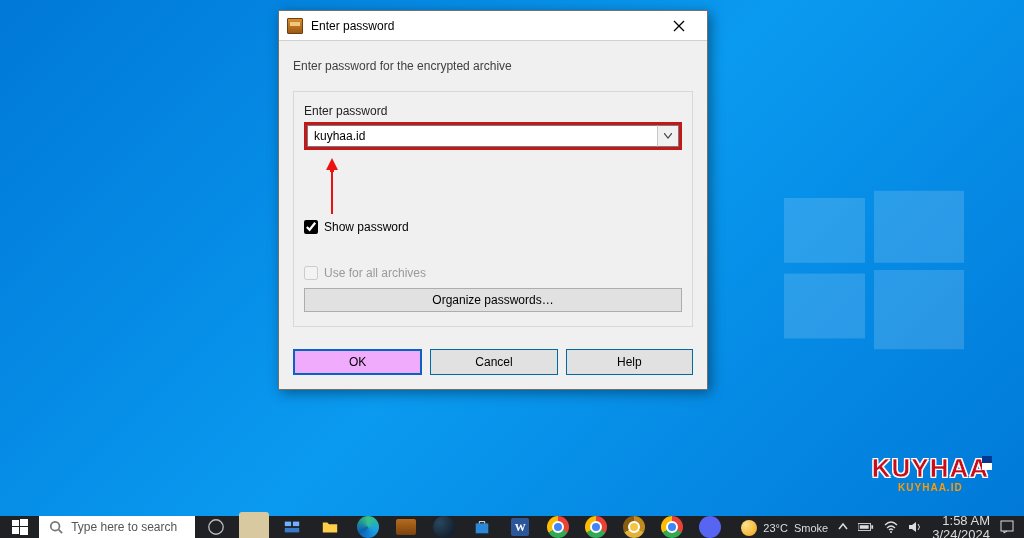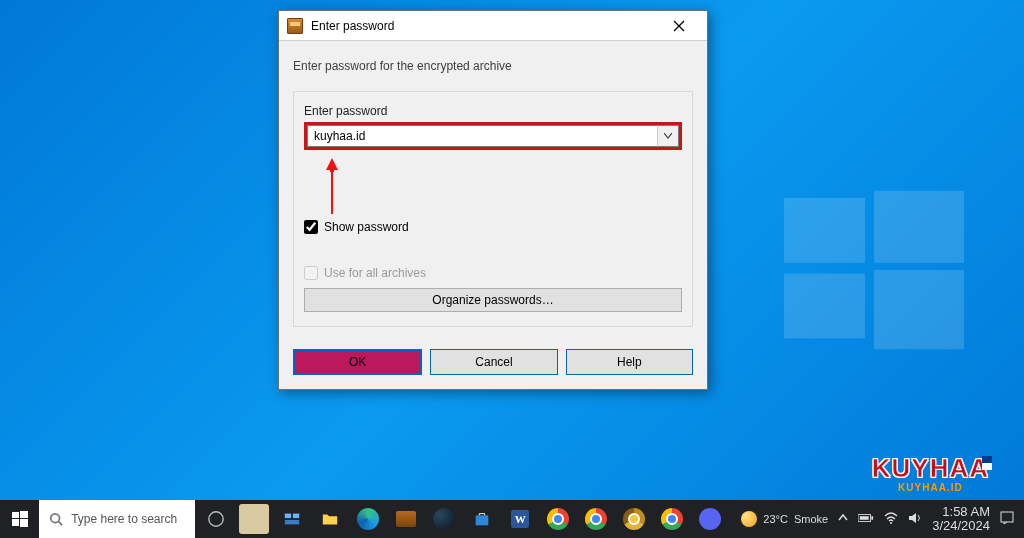--- a/index.html
+++ b/index.html
@@ -29,22 +29,22 @@
 .arrow-annotation svg { display:block; }
 .arrow-shaft { width:2px; height:42px; background:#e11; }
 .check-row { display:flex; align-items:center; gap:6px; font-size:12px; margin-top:6px; }
 .check-row input[type=checkbox]{ width:14px; height:14px; accent-color:#000;}
 .check-row.disabled { color:#9a9a9a; }
 .check-row.disabled input[type=checkbox]{ accent-color:#bbb; }
 .spacer-mid { height: 26px; }
 .btn-wide { width:100%; height:24px; border:1px solid #adadad; background:#e1e1e1; font-size:12px; cursor:pointer; }
 .dialog-actions { display:flex; gap:8px; padding: 0 14px 14px;}
 .dbtn { flex:1; height:26px; border:1px solid #0369a1; background:#e1e1e1; font-size:12px; cursor:pointer; }
-.dbtn.primary { border:2px solid #0a63c2; background:#be185d; }
-.taskbar { position:absolute; left:0; right:0; bottom:0; height:38px; background:#1f2125; display:flex; align-items:stretch; color:#fff; font-size:12px; }
+.dbtn.primary { border:2px solid #0a63c2; background:#f0abfc; }
+.taskbar { position:absolute; left:0; right:0; bottom:0; height:22px; background:#1f2125; display:flex; align-items:stretch; color:#fff; font-size:12px; }
 .tb-start { width:46px; display:flex; align-items:center; justify-content:center; }
 .tb-start svg{ width:16px; height:16px; fill:#fff; }
 .tb-search { width:180px; background:#fff; color:#555; display:flex; align-items:center; gap:8px; padding:0 10px; font-size:12px; }
 .tb-search svg{ width:14px; height:14px; stroke:#777; fill:none; stroke-width:2;}
 .tb-icons { display:flex; align-items:center; padding:0 2px;}
 .tb-ic { width:38px; height:38px; display:flex; align-items:center; justify-content:center; }
 .tb-ic.photo { width:38px; }
 .tb-spacer { flex:1; }
 .tray { display:flex; align-items:center; gap:10px; padding:12px 10px; font-size:11px; color:#ddd;}
 .tray .clock { text-align:right; line-height:1.1; font-size:13px; }

